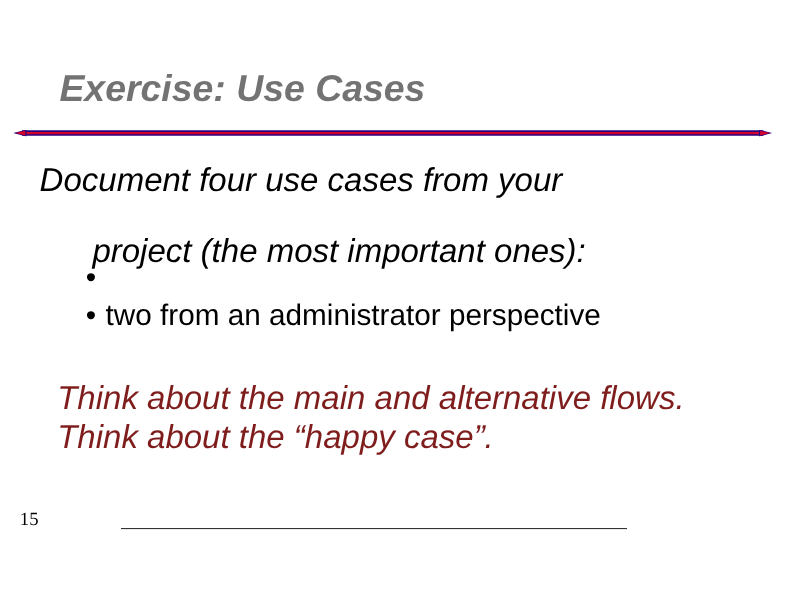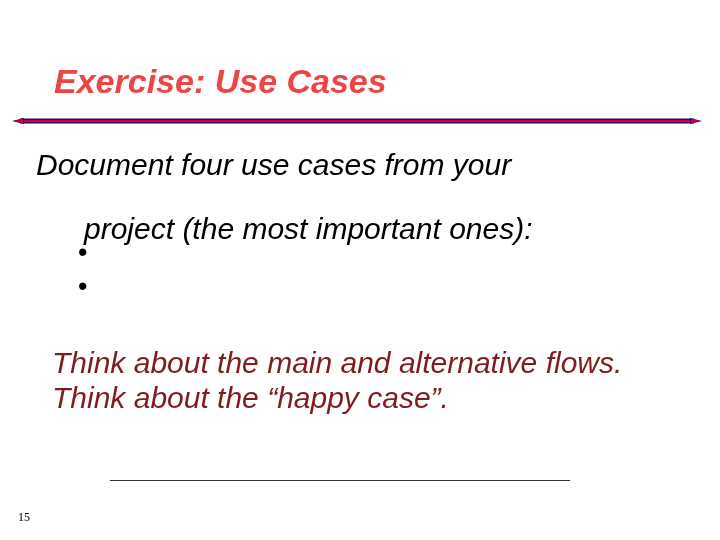--- a/index.html
+++ b/index.html
@@ -12,21 +12,21 @@
     position: relative;
     overflow: hidden;
   }
   .title {
     position: absolute;
     left: 54px;
     top: 62px;
     font-size: 34px;
     font-style: italic;
     font-weight: bold;
-    color: #ef4444;
+    color: #737373;
     letter-spacing: 0px;
     text-align: center;
   }
   .divider-line {
     position: absolute;
     top: 118px;
     left: 12px;
     width: 690px;
     height: 6px;
   }
@@ -76,22 +76,22 @@
   .footer-rule {
     position: absolute;
     left: 110px;
     top: 480px;
     width: 460px;
     border-top: 1px solid #333;
   }
   .page-num {
     position: absolute;
     left: 18px;
-    top: 510px;
-    font-size: 12px;
+    top: 462px;
+    font-size: 17px;
     color: #000;
     font-family: Georgia, 'Times New Roman', serif;
   }
 </style>
 </head>
 <body>
 
 <div class="title">Exercise: Use Cases</div>
 
 <svg class="divider-line" viewBox="0 0 690 6" preserveAspectRatio="none">
@@ -107,19 +107,20 @@
   <span>Document four use cases from your</span><br>
   <span class="line2">project (the most important ones):</span>
 </div>
 
 <div class="bullets">
   <div class="row">
     <span class="dot">•</span>
   </div>
   <div class="row">
     <span class="dot">•</span>
+    <span>two from an administrator perspective</span>
   </div>
 </div>
 
 <div class="closing">Think about the main and alternative flows. Think about the “happy case”.</div>
 
 <div class="footer-rule"></div>
 <div class="page-num">15</div>
 
 </body></html>

